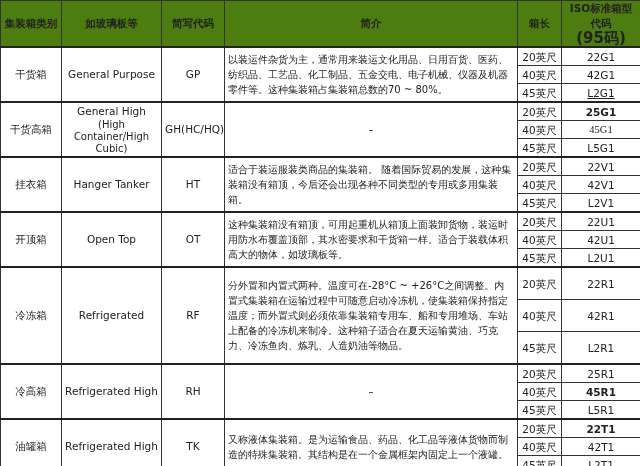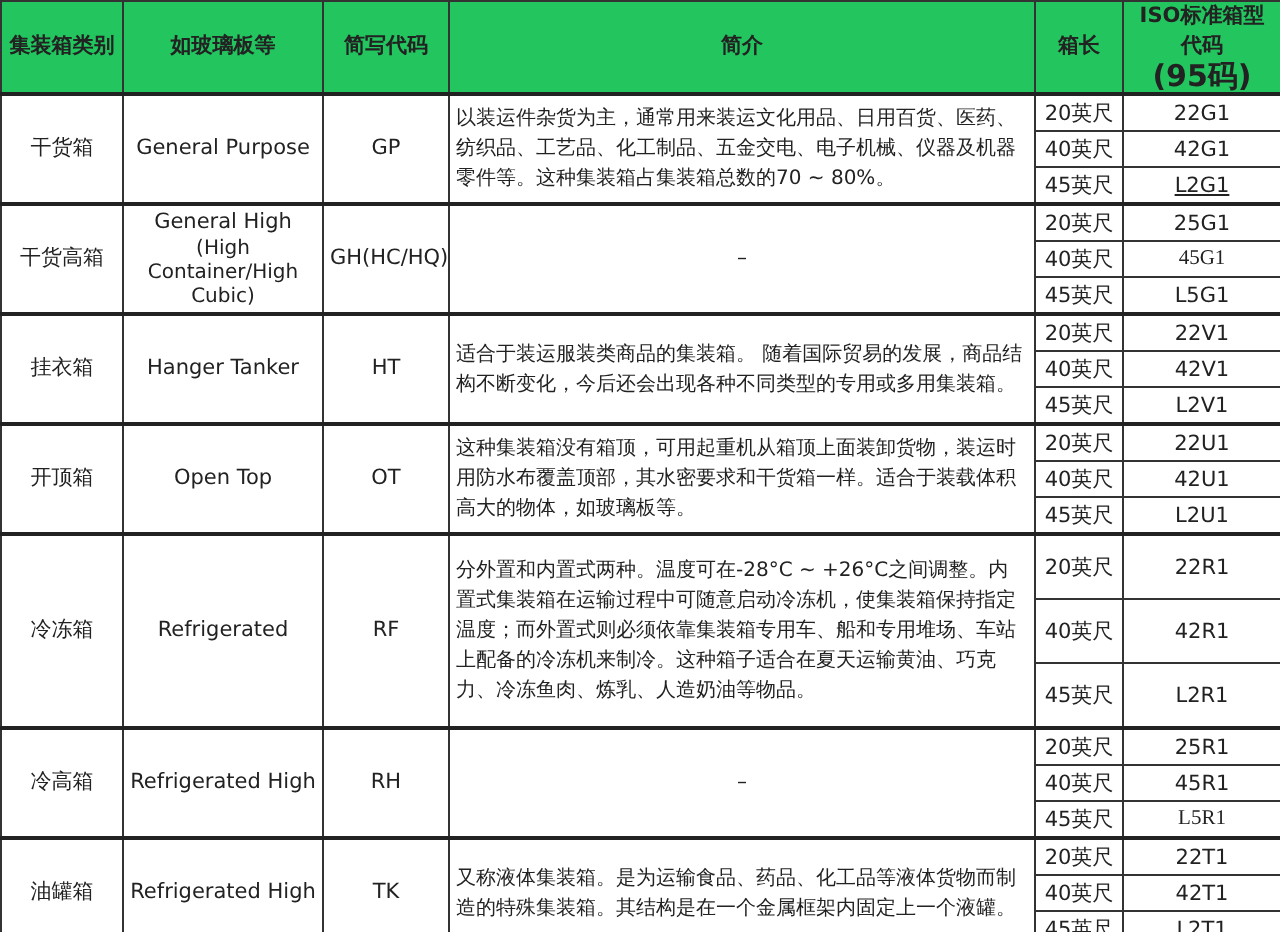--- a/index.html
+++ b/index.html
@@ -1,19 +1,19 @@
 <!DOCTYPE html>
 <html><head>
   <meta charset="utf-8">
   <style>
     html, body { margin: 0; padding: 0; background: #ffffff; }
     body { width: 640px; height: 466px; overflow: hidden; font-family: "DejaVu Sans", "Liberation Sans", sans-serif; color: #222; }
     table { border-collapse: collapse; width: 640px; table-layout: fixed; }
     td, th { border: 1px solid #333; padding: 0 3px; font-size: 10.5px; line-height: 15px; text-align: center; vertical-align: middle; overflow: hidden; }
-    th { background: #22c55e; font-weight: bold; font-size: 10.5px; height: 32px; color: #222; }
+    th { background: #4d7c0f; font-weight: bold; font-size: 10.5px; height: 32px; color: #222; }
     td.desc { text-align: left; font-size: 10px; line-height: 15px; }
     td.len, td.code { height: 17px; font-size: 10.5px; line-height: 14px; padding: 0 2px; text-align: center; }
     .sub { display: block; font-size: 10px; line-height: 12px; }
     .thick-top td { border-top: 2px solid #222; }
   </style>
 </head>
 <body>
 
 <table>
   <colgroup>
@@ -60,39 +60,39 @@
 
   <tr class="thick-top">
     <td rowspan="3">干货高箱</td>
     <td rowspan="3">
       <span style="display: block;">General High</span>
       <span class="sub">(High Container/High Cubic)</span>
     </td>
     <td rowspan="3">GH(HC/HQ)</td>
     <td rowspan="3" class="desc" style="text-align: center;">–</td>
     <td class="len" style="height: 17px;">20英尺</td>
-    <td class="code" style="height: 17px;">25G1</td>
+    <td class="code" style="height: 17px; font-weight: bold;">25G1</td>
   </tr>
   <tr>
     <td class="len" style="height: 17px;">40英尺</td>
     <td class="code" style="height: 17px; font-family: Liberation Serif, serif;">45G1</td>
   </tr>
   <tr>
     <td class="len" style="height: 17px;">45英尺</td>
     <td class="code" style="height: 17px;">L5G1</td>
   </tr>
 
   <tr class="thick-top">
     <td rowspan="3">挂衣箱</td>
     <td rowspan="3">
       <span>Hanger Tanker</span>
       
     </td>
     <td rowspan="3">HT</td>
-    <td rowspan="3" class="desc">适合于装运服装类商品的集装箱。 随着国际贸易的发展，商品结构不断变化，今后还会出现各种不同类型的专用或多用集装箱。</td>
+    <td rowspan="3" class="desc">适合于装运服装类商品的集装箱。 随着国际贸易的发展，这种集装箱没有箱顶，今后还会出现各种不同类型的专用或多用集装箱。</td>
     <td class="len" style="height: 17px;">20英尺</td>
     <td class="code" style="height: 17px;">22V1</td>
   </tr>
   <tr>
     <td class="len" style="height: 17px;">40英尺</td>
     <td class="code" style="height: 17px;">42V1</td>
   </tr>
   <tr>
     <td class="len" style="height: 17px;">45英尺</td>
     <td class="code" style="height: 17px;">L2V1</td>
@@ -144,37 +144,37 @@
       <span>Refrigerated High</span>
       
     </td>
     <td rowspan="3">RH</td>
     <td rowspan="3" class="desc" style="text-align: center;">–</td>
     <td class="len" style="height: 17px;">20英尺</td>
     <td class="code" style="height: 17px;">25R1</td>
   </tr>
   <tr>
     <td class="len" style="height: 17px;">40英尺</td>
-    <td class="code" style="height: 17px;">45R1</td>
+    <td class="code" style="height: 17px; font-weight: bold;">45R1</td>
   </tr>
   <tr>
     <td class="len" style="height: 17px;">45英尺</td>
-    <td class="code" style="height: 17px; font-family: Liberation Serif, serif;">L5R1</td>
+    <td class="code" style="height: 17px;">L5R1</td>
   </tr>
 
   <tr class="thick-top">
     <td rowspan="3">油罐箱</td>
     <td rowspan="3">
       <span>Refrigerated High</span>
       
     </td>
     <td rowspan="3">TK</td>
     <td rowspan="3" class="desc">又称液体集装箱。是为运输食品、药品、化工品等液体货物而制造的特殊集装箱。其结构是在一个金属框架内固定上一个液罐。</td>
     <td class="len" style="height: 17px;">20英尺</td>
-    <td class="code" style="height: 17px;">22T1</td>
+    <td class="code" style="height: 17px; font-weight: bold;">22T1</td>
   </tr>
   <tr>
     <td class="len" style="height: 17px;">40英尺</td>
     <td class="code" style="height: 17px;">42T1</td>
   </tr>
   <tr>
     <td class="len" style="height: 17px;">45英尺</td>
     <td class="code" style="height: 17px;">L2T1</td>
   </tr>
 

